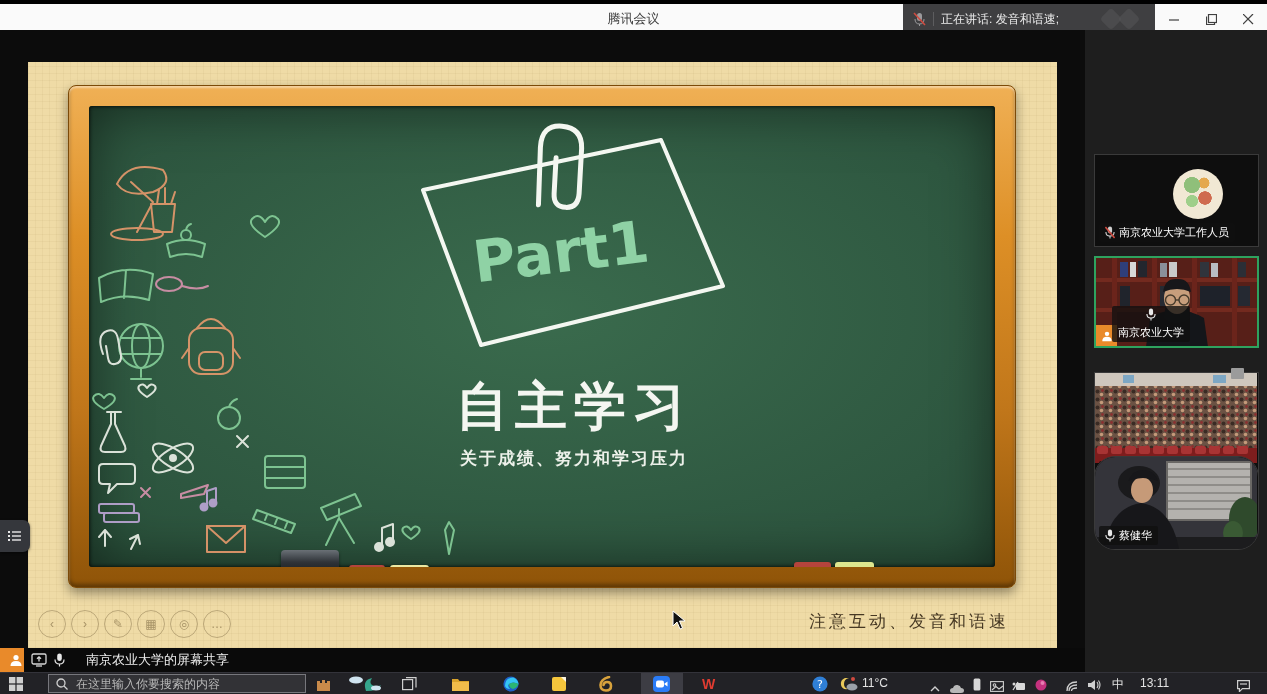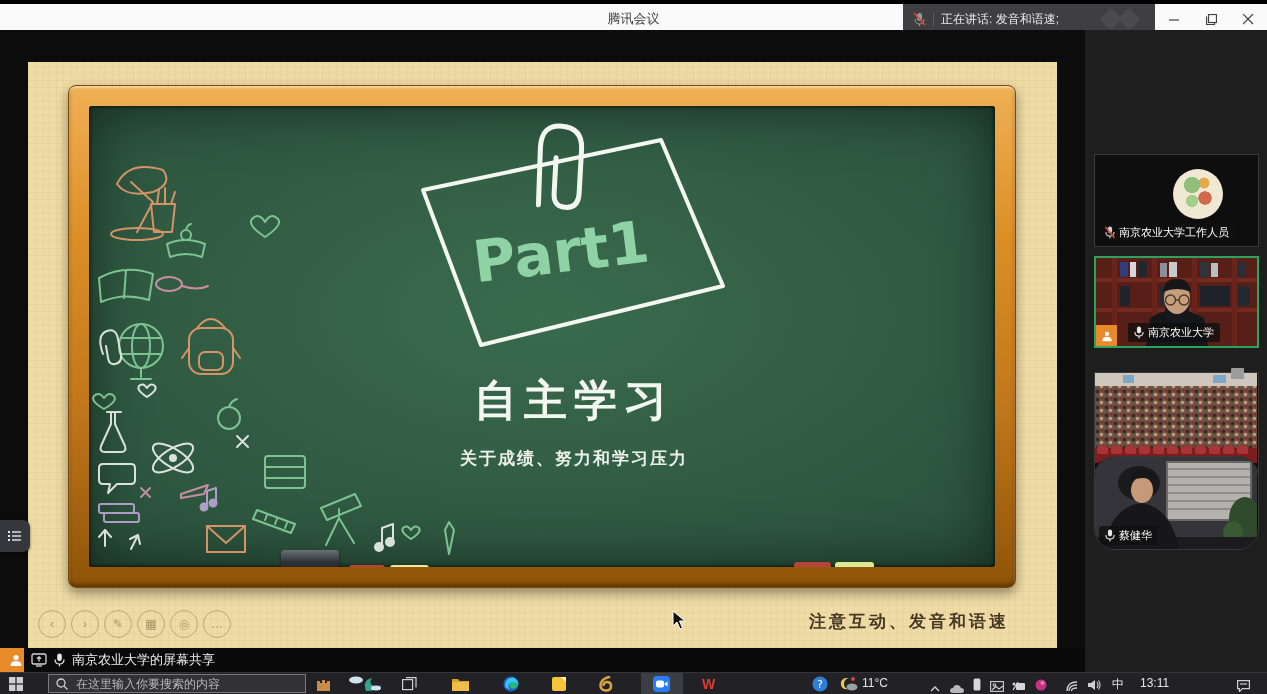--- a/index.html
+++ b/index.html
@@ -29,40 +29,40 @@
   #frame{left:40px;top:23px;width:948px;height:503px;border-radius:8px;
          background:linear-gradient(180deg,#f0b055 0%,#dd8f26 30%,#c0761a 65%,#8f5408 100%);
          box-shadow:0 5px 12px rgba(0,0,0,.4), inset 0 2px 2px rgba(255,255,255,.45), inset 0 -3px 4px rgba(0,0,0,.35);
          border:1px solid #7c4a08;box-sizing:border-box;}
   #board{left:20px;top:20px;width:906px;height:461px;border-radius:3px;
          background:radial-gradient(120% 120% at 50% 45%,#3a6b4d 0%,#2e5740 45%,#234632 80%,#1b3827 100%);
          box-shadow:inset 0 0 55px rgba(0,0,0,.5), inset 0 0 4px #000;overflow:hidden;}
   #part-label{left:332px;top:112px;width:280px;text-align:center;
               font-size:58px;font-weight:bold;color:#8fd2a5;transform:rotate(-7deg);
               font-family:"DejaVu Sans","Liberation Sans",sans-serif;}
-  #board-title{left:230px;top:266px;width:510px;text-align:center;font-size:43px;
+  #board-title{left:230px;top:266px;width:510px;text-align:center;font-size:52px;
                font-weight:bold;color:#f4f6f1;letter-spacing:7px;}
   #board-subtitle{left:230px;top:341px;width:510px;text-align:center;font-size:17px;
                   font-weight:bold;color:#edf1ea;letter-spacing:2px;}
   .eraser{left:192px;top:444px;width:58px;height:22px;background:linear-gradient(180deg,#6a7076,#2f3338 55%,#1d2023);
           border-radius:4px;box-shadow:0 2px 3px rgba(0,0,0,.5);}
   .chalk{height:7px;border-radius:3px;box-shadow:0 1px 2px rgba(0,0,0,.5);}
   #footnote{right:48px;top:548px;font-family:"DejaVu Serif","Liberation Serif",serif;
-            font-size:17px;font-weight:700;color:#463823;letter-spacing:3px;margin-left:32px;}
+            font-size:17px;font-weight:400;color:#463823;letter-spacing:3px;margin-left:32px;}
   #controls{left:10px;top:548px;display:flex;gap:5px;}
   .ctrl{width:26px;height:26px;border-radius:50%;border:1px solid rgba(95,75,40,.35);
         color:rgba(95,75,40,.5);font-size:12px;display:flex;align-items:center;justify-content:center;}
   #cursor{left:644px;top:548px;}
   #edge-handle{left:0;top:490px;width:30px;height:32px;background:#35373c;border-radius:0 7px 7px 0;
                display:flex;align-items:center;justify-content:center;box-shadow:0 1px 3px rgba(0,0,0,.5);}
 
   
   #sharebar{left:0;top:618px;width:1085px;height:24px;background:#0a0a0a;display:flex;align-items:center;}
   #share-badge{width:24px;height:24px;background:#e98a2a;display:flex;align-items:center;justify-content:center;}
-  #sharebar .txt{font-size:13px;color:#ececec;margin-left:7px;}
+  #sharebar .txt{font-size:13px;color:#ececec;margin-left:21px;}
   #sharebar svg{margin-left:7px;}
 
   
   #sidebar{left:1085px;top:30px;width:182px;height:642px;background:#1e1e1e;}
   .tile{left:9px;width:165px;background:#0e0e0e;border:1px solid #3a3a3a;box-sizing:border-box;overflow:hidden;}
   .tile .label{position:absolute;left:4px;bottom:4px;background:rgba(15,15,15,.78);color:#fff;
                font-size:11px;padding:2px 6px;border-radius:2px;display:flex;align-items:center;gap:4px;
                white-space:nowrap;}
   #tile-2{border:2px solid #2ea35f;}
   .avatar{width:50px;height:50px;border-radius:50%;margin:14px auto 0;
@@ -305,21 +305,21 @@
       <circle cx="74.5" cy="42" r="5" stroke="#463b2c" fill="none" stroke-width="1.4"></circle>
       <circle cx="88" cy="42" r="5" stroke="#463b2c" fill="none" stroke-width="1.4"></circle>
       <line x1="79.5" y1="42" x2="83" y2="42" stroke="#463b2c" stroke-width="1.4"></line>
     </svg>
     <div class="share-chip">
       <svg width="12" height="12" viewBox="0 0 14 14">
         <circle cx="7" cy="4.5" r="2.6" fill="#fff"></circle>
           <path d="M1.5,13 q0,-5 5.5,-5 q5.5,0 5.5,5 z" fill="#fff"></path>
       </svg>
     </div>
-    <div class="label" style="left:32px;">
+    <div class="label" style="left:16px;flex-direction:column;">
       <svg width="10" height="13" viewBox="0 0 11 14">
         <rect x="3.2" y="0.5" width="4.6" height="7.5" rx="2.3" fill="#e8e8e8"></rect>
         <path d="M1,6.5 q0,4.5 4.5,4.5 q4.5,0 4.5,-4.5 M5.5,11 v2.5" stroke="#e8e8e8" fill="none" stroke-width="1.2"></path>
       </svg>
       <span>南京农业大学</span>
     </div>
   </div>
 
   <div id="tile-3" class="tile abs" style="top:342px;height:113px;">
     <svg width="162" height="90" viewBox="0 0 162 90" preserveAspectRatio="none">

